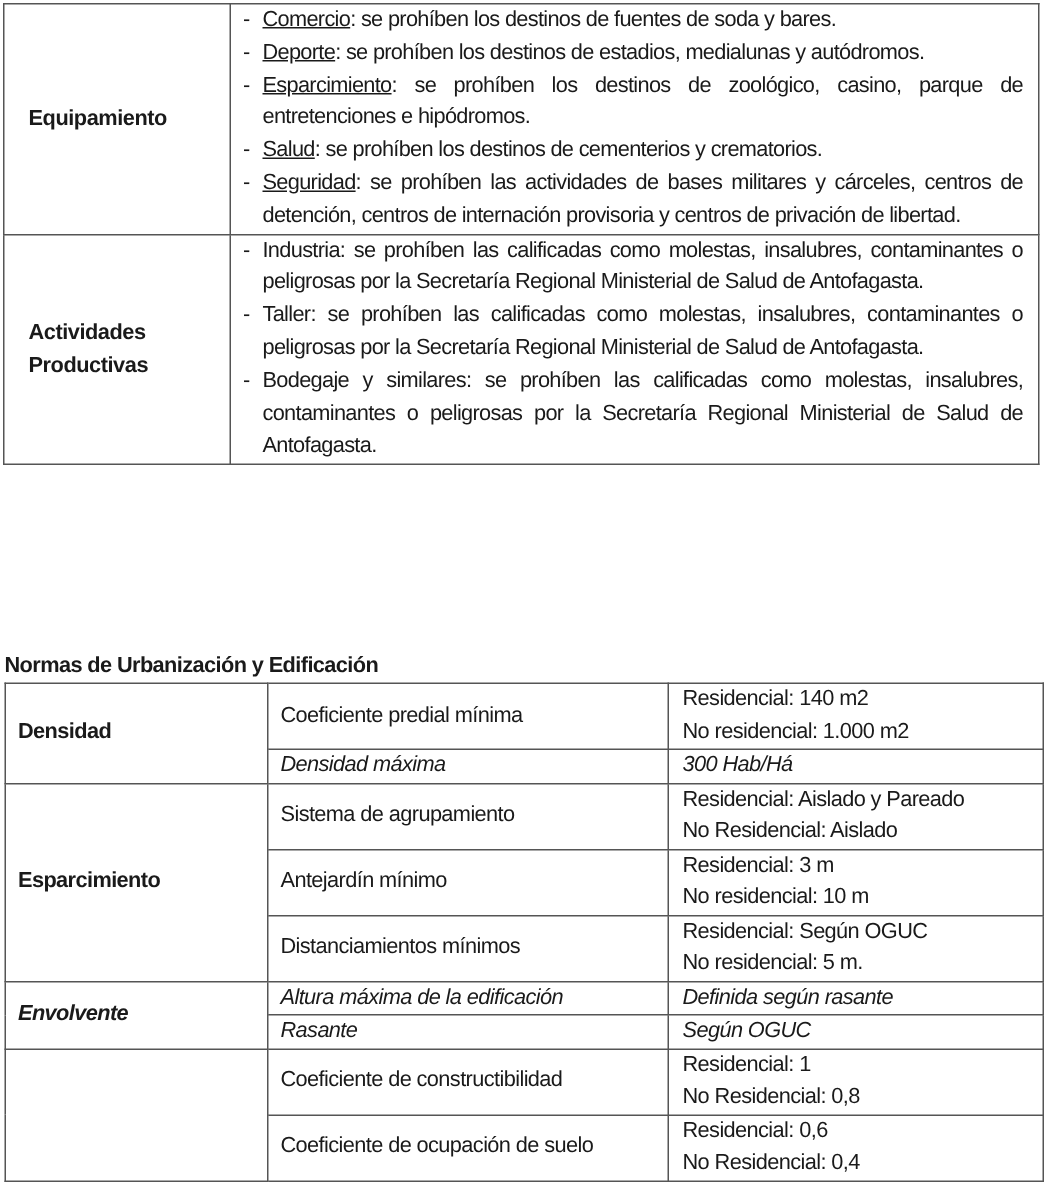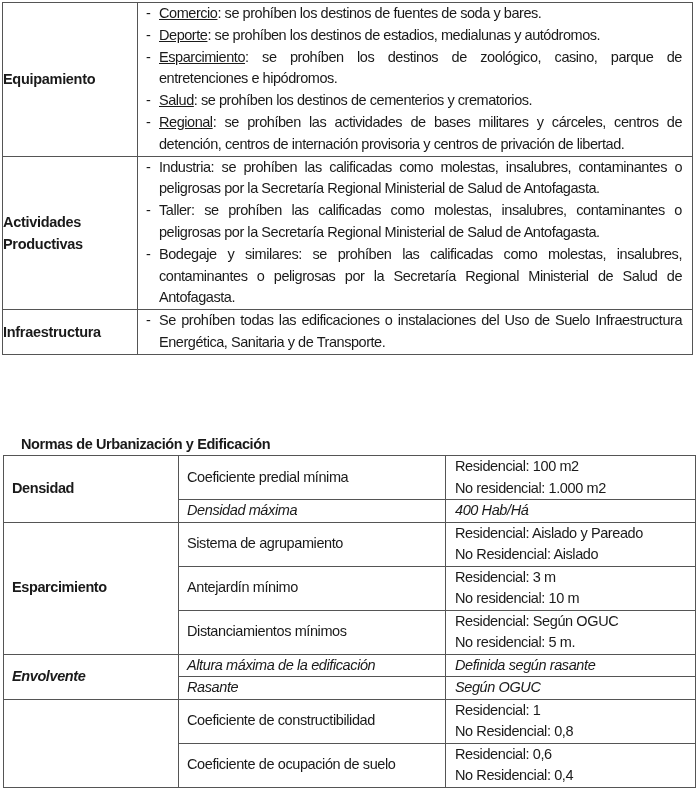--- a/index.html
+++ b/index.html
@@ -6,32 +6,32 @@
   body {
     width: 698px; height: 789px; position: relative; overflow: hidden;
     font-family: "Liberation Sans", sans-serif; color: #1a1a1a;
   }
   .t1 {
     position: absolute; left: 2px; top: 2px; width: 691px;
     border-collapse: collapse; table-layout: fixed;
   }
   .t1 td { border: 1.3px solid #555; vertical-align: middle; padding: 0; }
   .t1 .lab {
-    width: 134px; font-weight: bold; font-size: 14.5px; padding-left: 0;
+    width: 134px; font-weight: bold; font-size: 14.5px; padding-left: 16px;
     letter-spacing: -0.3px; line-height: 22px;
   }
   .t1 .body { padding: 0 10px 0 8px; }
   .item { display: flex; font-size: 14.5px; line-height: 21.8px; letter-spacing: -0.45px; }
   .item .dash { width: 13px; flex: none; }
   .item .txt { flex: 1; text-align: justify; text-align-last: left; }
   .u { text-decoration: underline; margin-top: 20px; }
 
   .h2 {
     position: absolute; left: 3px; top: 434px; font-weight: bold;
-    font-size: 14.5px; letter-spacing: -0.4px; line-height: 20px; margin-left: 18px;
+    font-size: 14.5px; letter-spacing: -0.4px; line-height: 20px;
   }
 
   .t2 {
     position: absolute; left: 3px; top: 455px; width: 692px;
     border-collapse: collapse; table-layout: fixed;
   }
   .t2 td { border: 1.3px solid #555; padding: 0 0 0 8px; vertical-align: middle;
     font-size: 14.5px; letter-spacing: -0.4px; line-height: 21.5px; }
   .t2 col.c1 { width: 175px; }
   .t2 col.c2 { width: 267px; }
@@ -60,74 +60,65 @@
           <div class="item">
             <span class="dash">-</span>
             <span class="txt"><span class="u">Esparcimiento</span><span>: se prohíben los destinos  de zoológico, casino, parque de entretenciones e hipódromos.</span></span>
           </div>
           <div class="item">
             <span class="dash">-</span>
             <span class="txt"><span class="u">Salud</span><span>: se prohíben los destinos  de cementerios y crematorios.</span></span>
           </div>
           <div class="item">
             <span class="dash">-</span>
-            <span class="txt"><span class="u">Regional</span><span>: se prohíben las actividades de bases militares y cárceles, centros  de detención, centros de  internación provisoria y centros de privación de libertad.</span></span>
+            <span class="txt"><span class="u">Seguridad</span><span>: se prohíben las actividades de bases militares y cárceles, centros  de detención, centros de  internación provisoria y centros de privación de libertad.</span></span>
           </div>
         </td>
       </tr>
       <tr>
         <td class="lab">Actividades Productivas</td>
         <td class="body">
           <div class="item">
             <span class="dash">-</span>
             <span class="txt"><span>Industria: se prohíben las calificadas como molestas, insalubres, contaminantes o peligrosas por la Secretaría Regional Ministerial de Salud de Antofagasta.</span></span>
           </div>
           <div class="item">
             <span class="dash">-</span>
             <span class="txt"><span>Taller: se prohíben las calificadas como molestas, insalubres, contaminantes o peligrosas por la Secretaría Regional Ministerial de Salud de Antofagasta.</span></span>
           </div>
           <div class="item">
             <span class="dash">-</span>
             <span class="txt"><span>Bodegaje y similares: se prohíben las calificadas como molestas, insalubres, contaminantes o peligrosas por la Secretaría Regional Ministerial de Salud de Antofagasta.</span></span>
           </div>
         </td>
       </tr>
-      <tr>
-        <td class="lab">Infraestructura</td>
-        <td class="body">
-          <div class="item">
-            <span class="dash">-</span>
-            <span class="txt"><span>Se prohíben todas las edificaciones o instalaciones del Uso de Suelo Infraestructura Energética, Sanitaria y de Transporte.</span></span>
-          </div>
-        </td>
-      </tr>
     </tbody>
 </table>
 
 <div class="h2">Normas de Urbanización y Edificación</div>
 
 <table class="t2">
   <colgroup>
       <col class="c1">
       <col class="c2">
       <col class="c3">
     </colgroup>
   <tbody id="t2body">
       <tr class="r2">
         <td class="lab" rowspan="2">Densidad</td>
         <td>Coeficiente predial mínima</td>
         <td class="val">
-          <div>Residencial: 100 m2</div>
+          <div>Residencial: 140 m2</div>
           <div>No residencial: 1.000 m2</div>
         </td>
       </tr>
       <tr class="r1">
         <td>Densidad máxima</td>
         <td class="val">
-          <div>400 Hab/Há</div>
+          <div>300 Hab/Há</div>
         </td>
       </tr>
       <tr class="r2">
         <td class="lab" rowspan="3">Esparcimiento</td>
         <td>Sistema de agrupamiento</td>
         <td class="val">
           <div>Residencial: Aislado y Pareado</div>
           <div>No Residencial: Aislado</div>
         </td>
       </tr>

